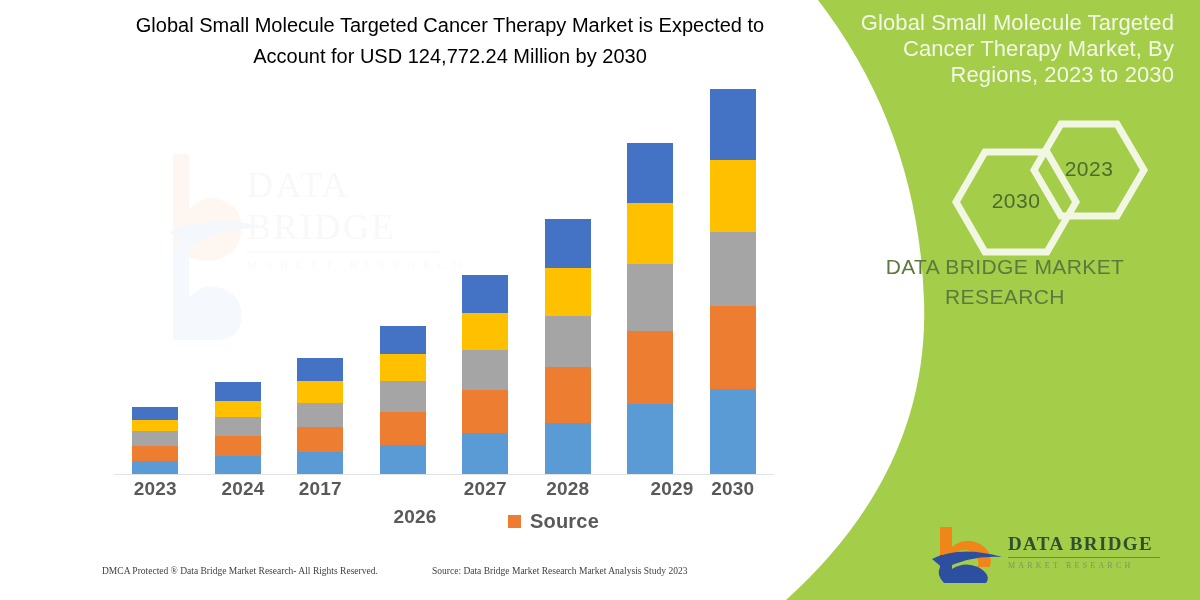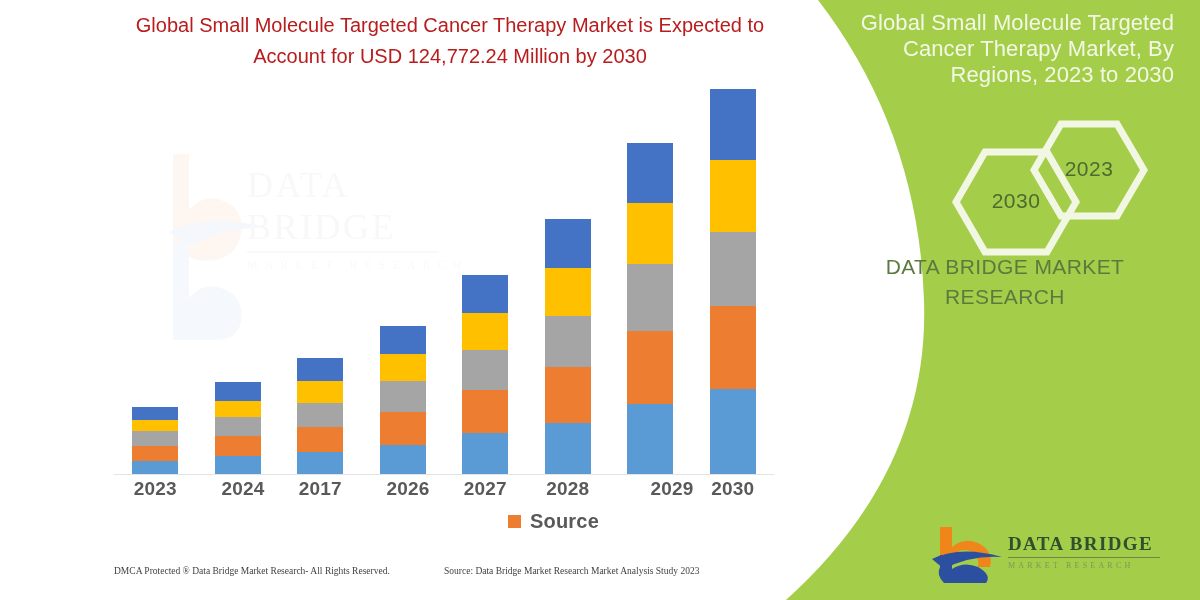--- a/index.html
+++ b/index.html
@@ -56,21 +56,21 @@
     width:152px;height:1px;background:#6e8a46;margin:2px 0 3px 0;
   }
   .gp-logo .logo-sub{
     color:#7d9a56; font-size:8px; letter-spacing:3.2px;
     font-family:"Liberation Serif", serif;
   }
 
   
   .main-title{
     position:absolute; left:120px; top:10px; width:660px;
-    text-align:center; color:#b91c1c;
+    text-align:center; color:#000000;
     font-size:20px; line-height:31px; font-weight:400;
   }
 
   
   .chart{position:absolute; left:100px; top:140px; width:680px; height:335px;}
   .axis-line{
     position:absolute; left:14px; bottom:0; width:660px; height:1px;
     background:#e3e3e3;
   }
   .plot{position:absolute; left:0; right:0; bottom:1px; top:0;}
@@ -92,21 +92,21 @@
     position:absolute; left:100px; top:510px; width:680px; height:32px;
   }
   .legend-item{
     position:absolute; display:flex; align-items:center; gap:9px;
   }
   .legend-swatch{width:13px;height:13px;display:inline-block;}
   .legend-label{
     color:#595959; font-size:20px; font-weight:700; letter-spacing:.2px;
   }
 
-  .footer{position:absolute; left:16px; top:566px; width:790px; height:24px;padding-left:46px;}
+  .footer{position:absolute; left:4px; top:566px; width:790px; height:24px;padding-left:46px;}
   .footer-left{
     position:absolute; left:98px; top:0; color:#3f3f3f;
     font-size:9.5px; font-family:"Liberation Serif", serif;
   }
   .footer-right{
     position:absolute; left:428px; top:0; color:#3f3f3f;
     font-size:9.5px; font-family:"Liberation Serif", serif;
   }
 
   
@@ -204,21 +204,21 @@
           <div class="seg" style="background: rgb(68, 114, 196); height: 70.5111px;"></div>
         </div>
       </div>
     <div class="axis-line"></div>
   </div>
 
   <div class="xlabels" id="xlabels">
       <div class="xlabel" style="left: 12.25px;">2023</div>
       <div class="xlabel" style="left: 100px;">2024</div>
       <div class="xlabel" style="left: 177.25px;">2017</div>
-      <div class="xlabel" style="left: 265px;">2026</div>
+      <div class="xlabel" style="left: 272px; margin-top: 28px;">2026</div>
       <div class="xlabel" style="left: 342.25px;">2027</div>
       <div class="xlabel" style="left: 424.75px;">2028</div>
       <div class="xlabel" style="left: 529px;">2029</div>
       <div class="xlabel" style="left: 589.75px;">2030</div>
     </div>
 
   <div class="legend" id="legend">
       <div class="legend-item" style="left: 408px;">
         <span class="legend-swatch" style="background: rgb(237, 125, 49);"></span>
         <span class="legend-label">Source</span>

